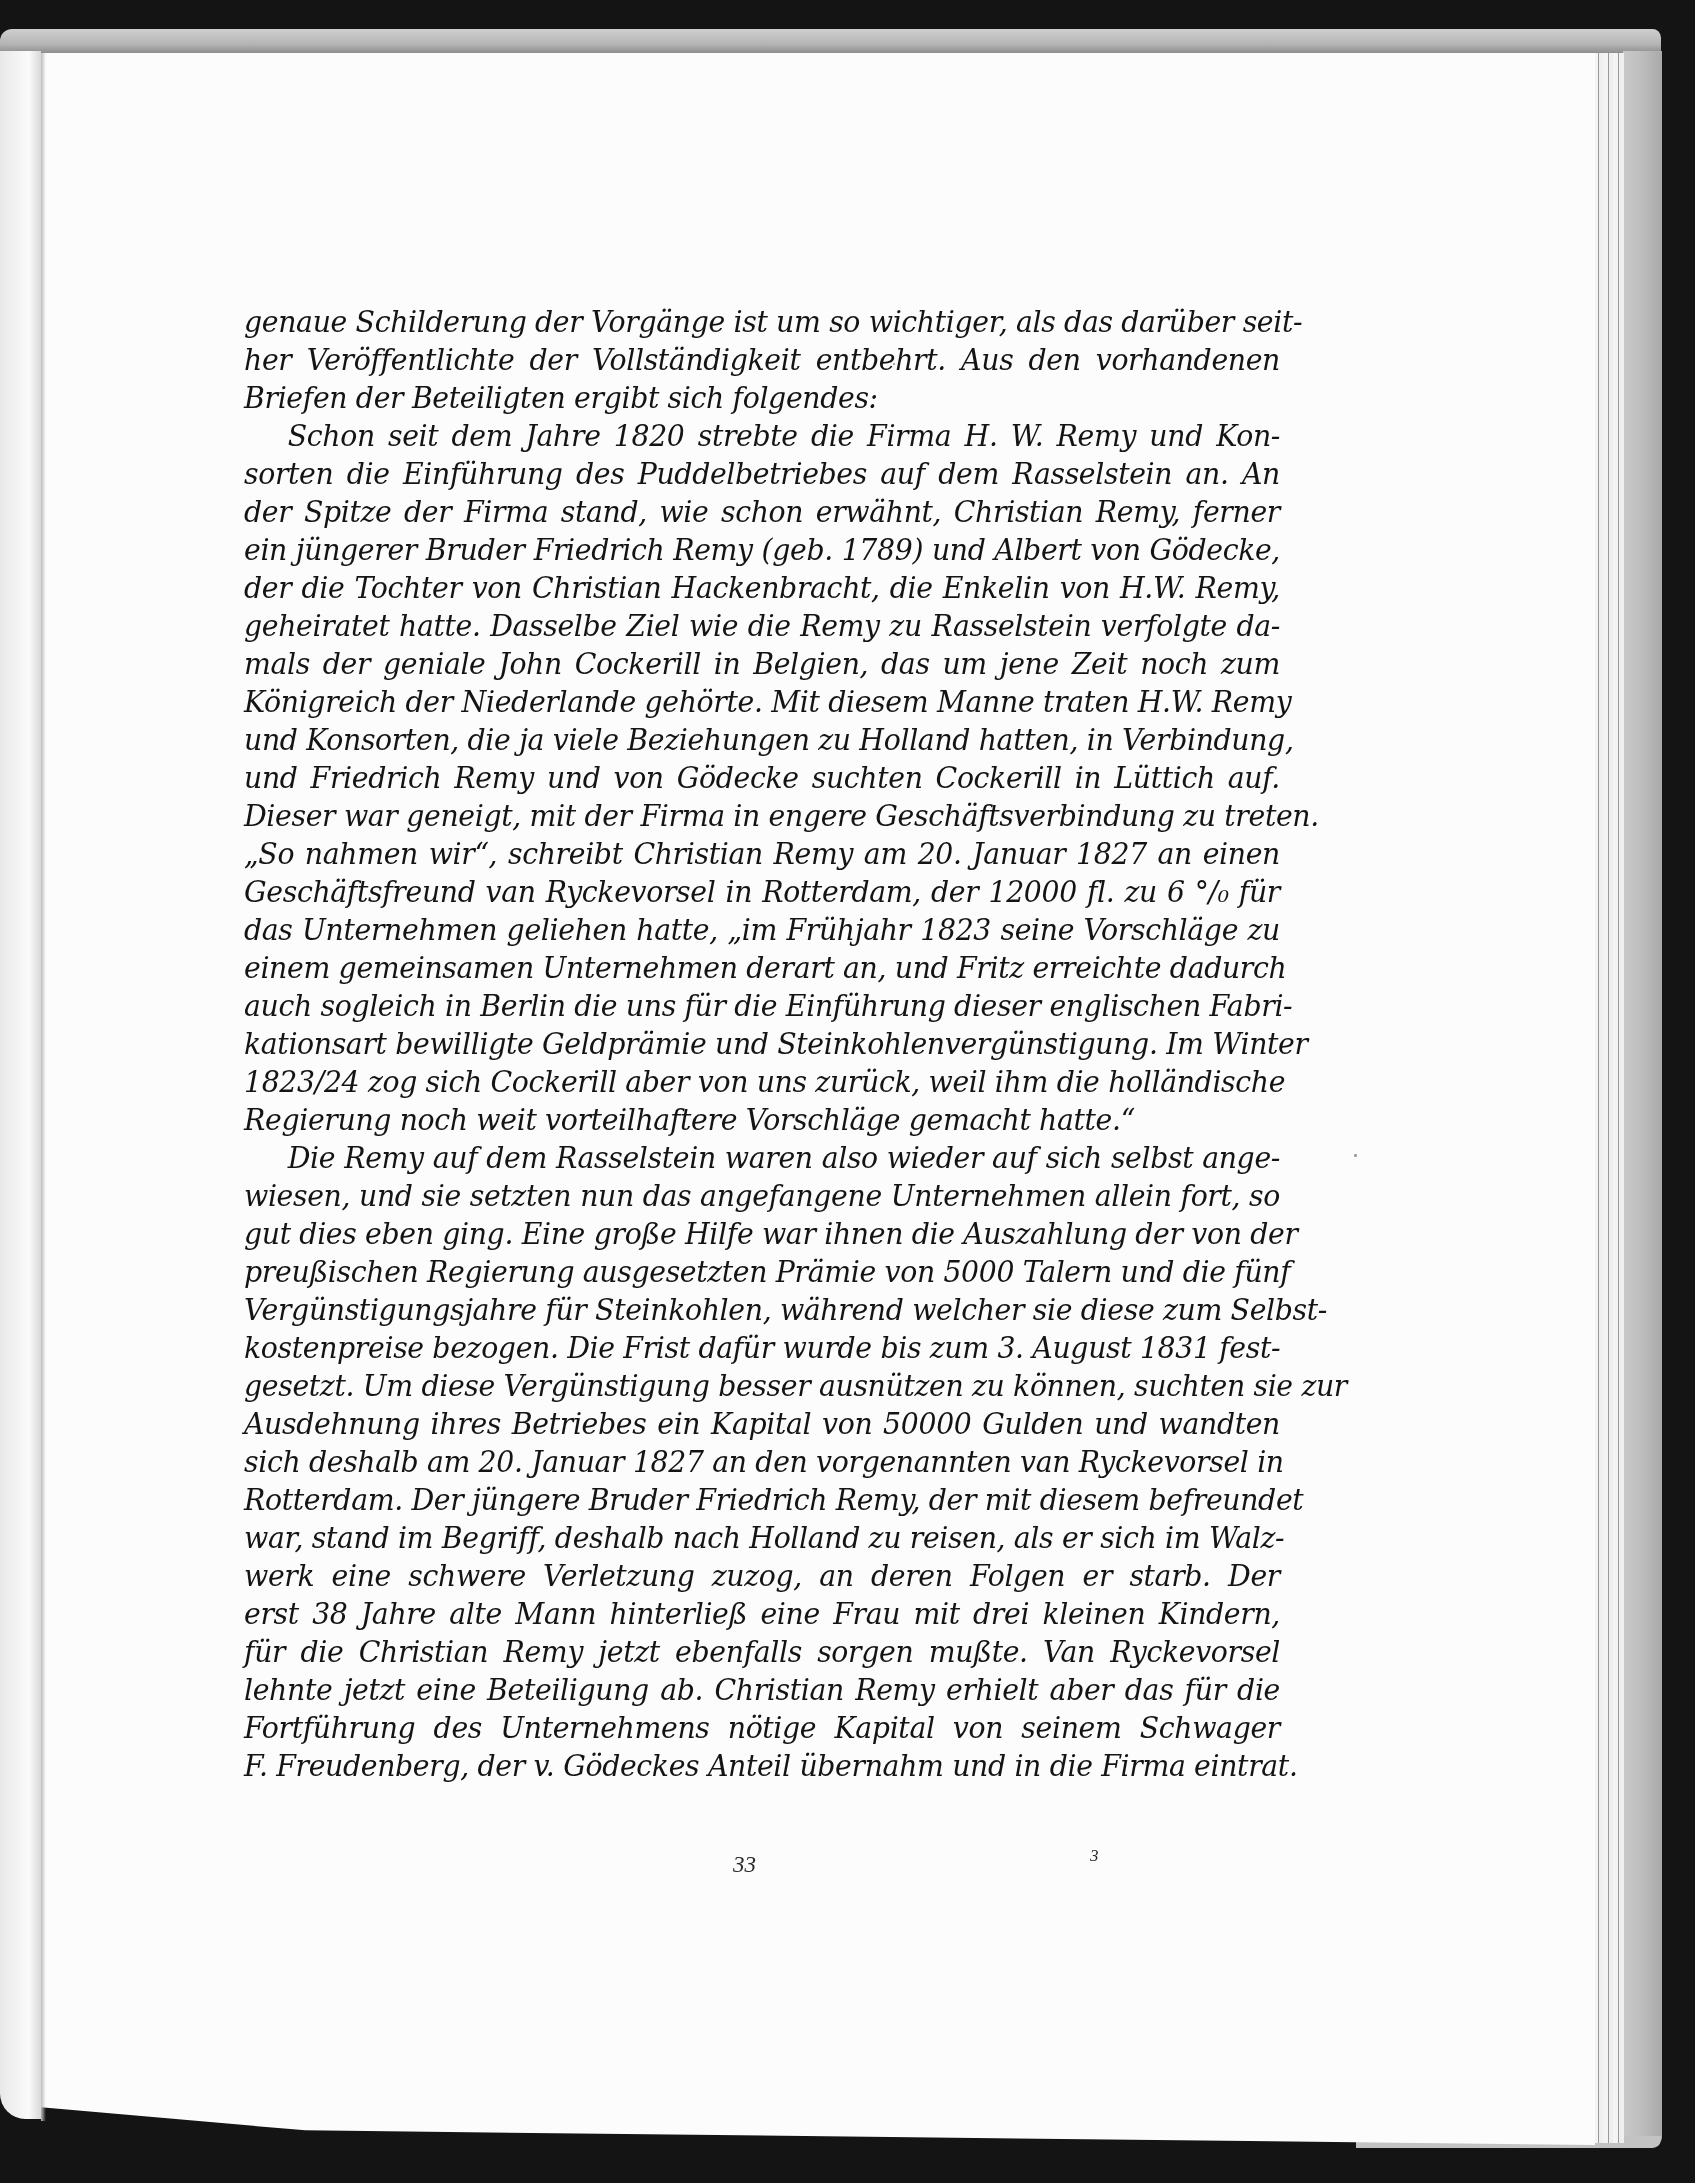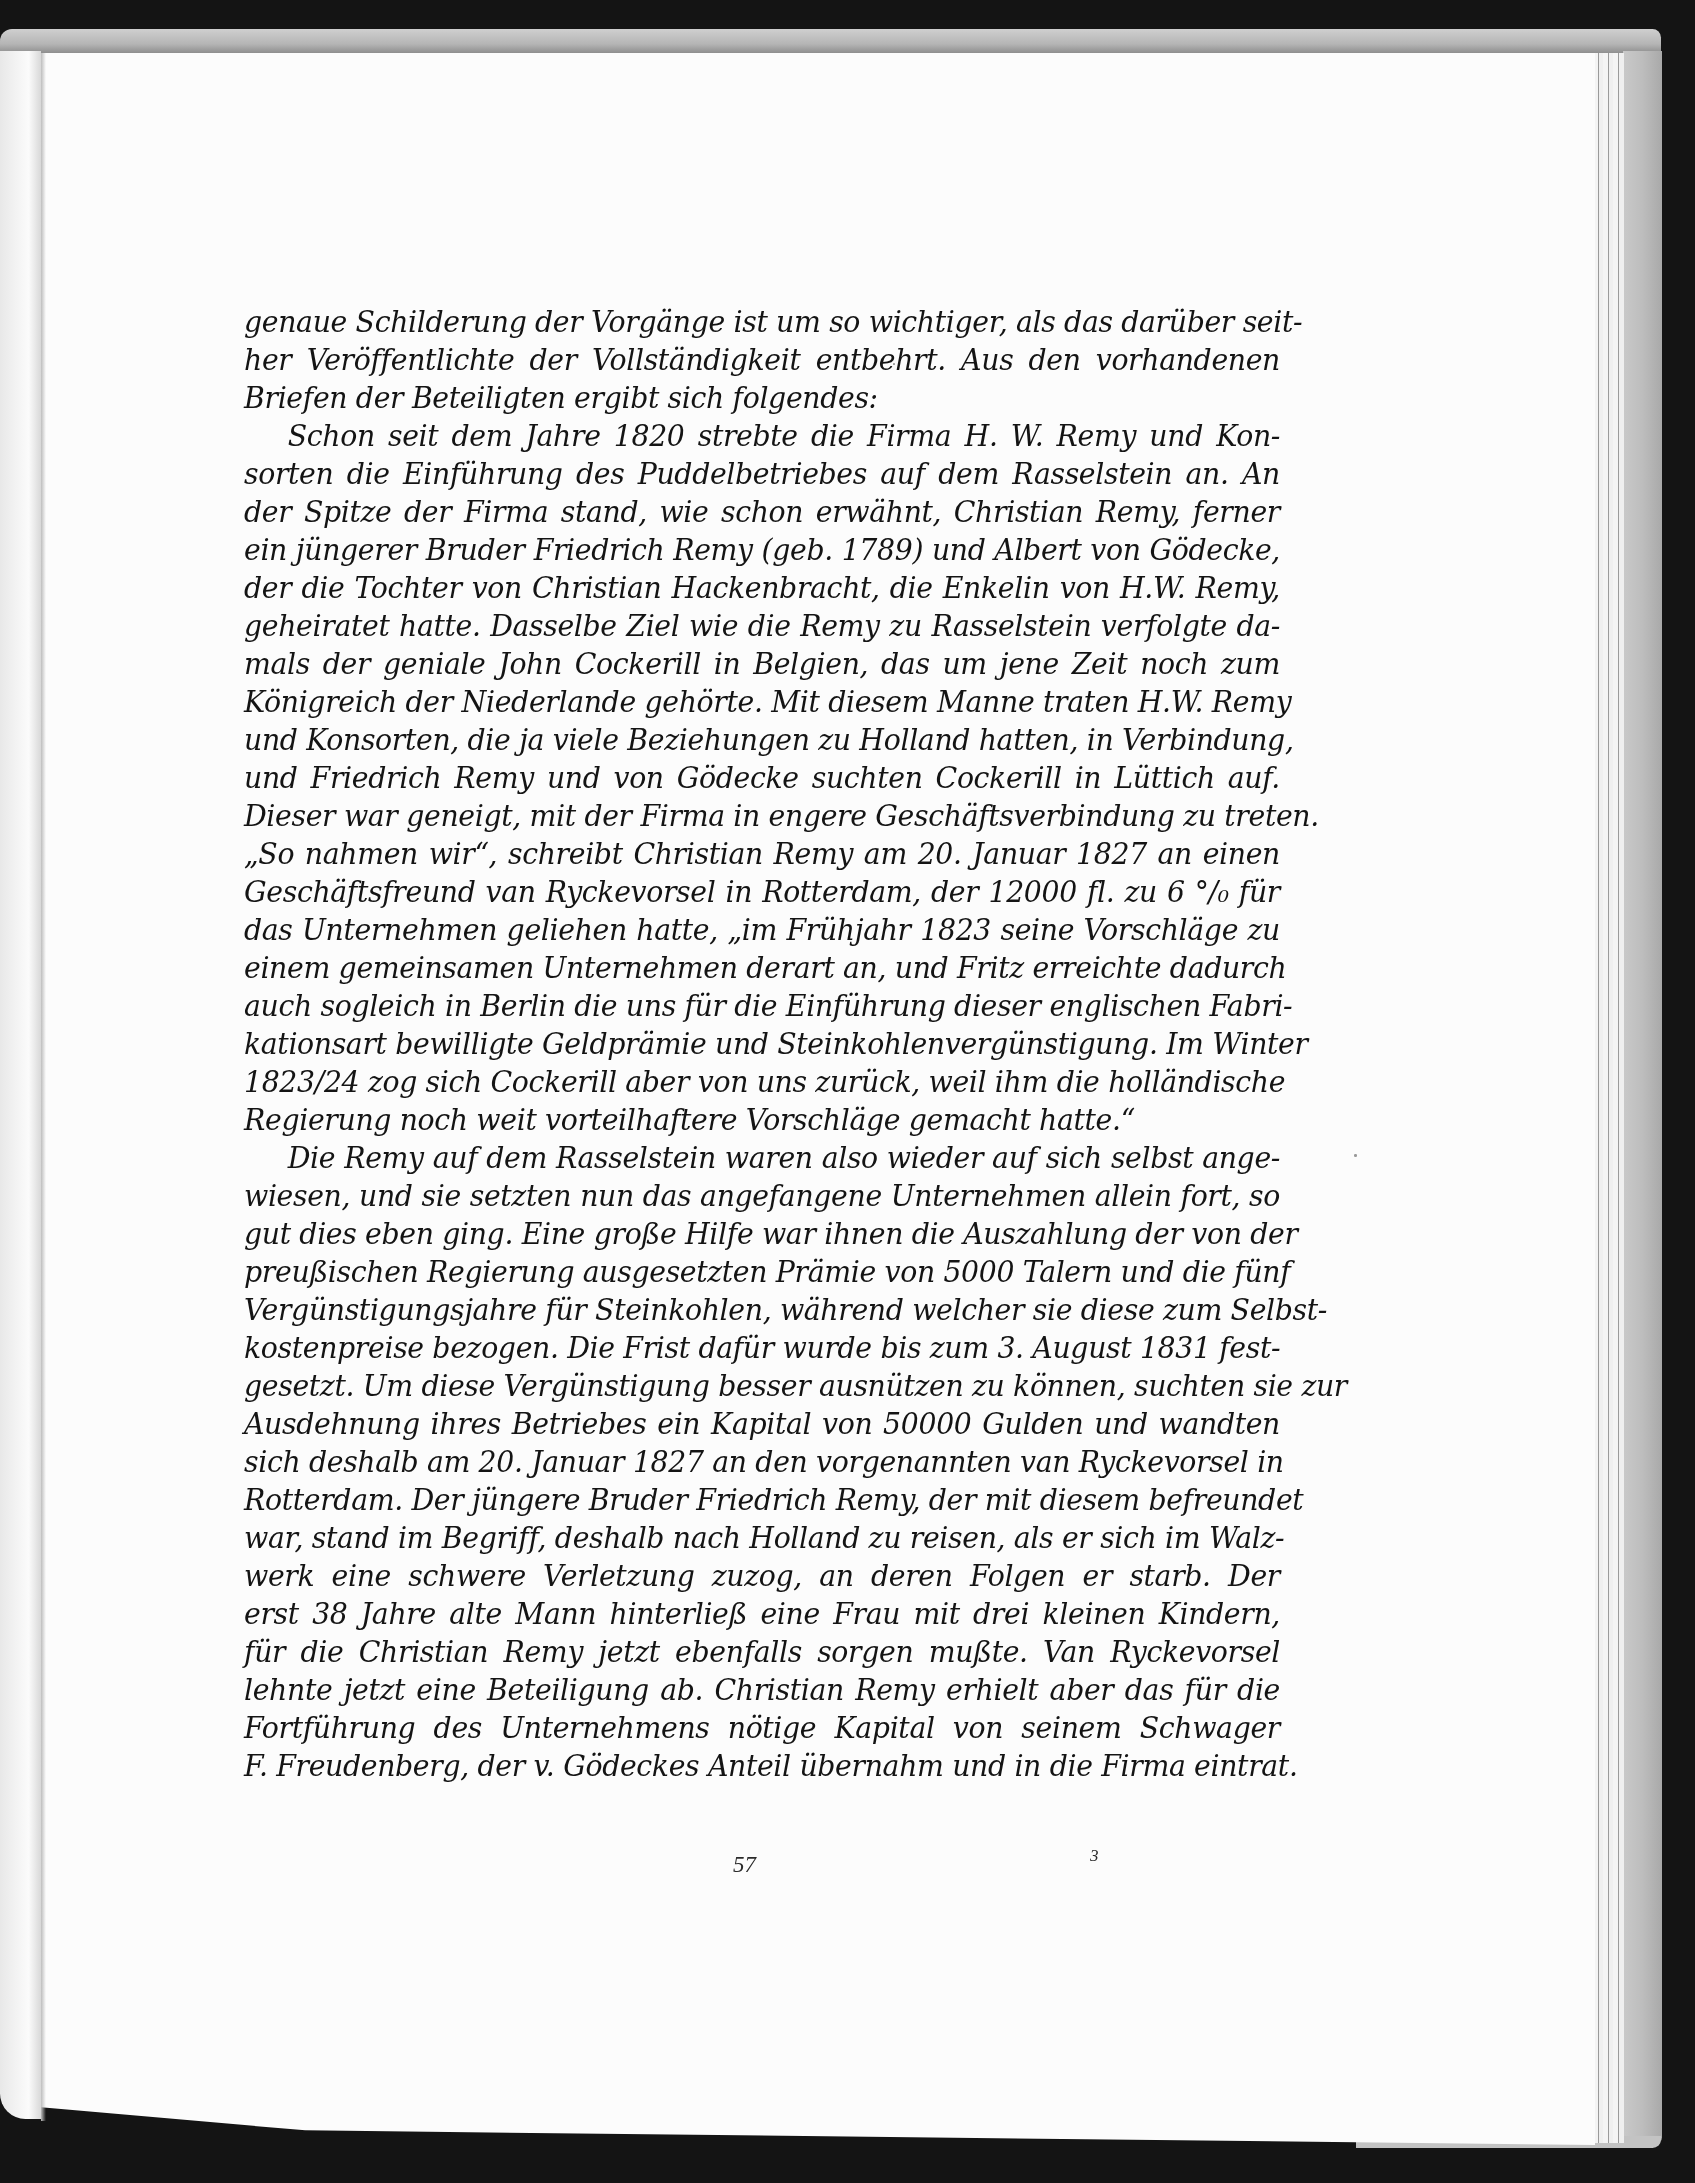--- a/index.html
+++ b/index.html
@@ -199,18 +199,18 @@
   <span class="line">Rotterdam.  Der jüngere Bruder Friedrich Remy, der mit diesem befreundet</span>
   <span class="line">war, stand im Begriff, deshalb nach Holland zu reisen, als er sich im Walz-</span>
   <span class="line">werk eine schwere Verletzung zuzog, an deren Folgen er starb.  Der</span>
   <span class="line">erst 38 Jahre alte Mann hinterließ eine Frau mit drei kleinen Kindern,</span>
   <span class="line">für die Christian Remy jetzt ebenfalls sorgen mußte.  Van Ryckevorsel</span>
   <span class="line">lehnte jetzt eine Beteiligung ab.  Christian Remy erhielt aber das für die</span>
   <span class="line">Fortführung des Unternehmens nötige Kapital von seinem Schwager</span>
   <span class="line last">F. Freudenberg, der v. Gödeckes Anteil übernahm und in die Firma eintrat.</span>
 </div>
 
-<div class="footer-page-number">57</div>
+<div class="footer-page-number">33</div>
 <div class="footer-signature">3</div>
 
 <div class="speck" style="left:1354px; top:1154px;"></div>
 <div class="speck" style="left:893px; top:363px; width:1.7px; height:1.7px;"></div>
 
 
 </body></html>

